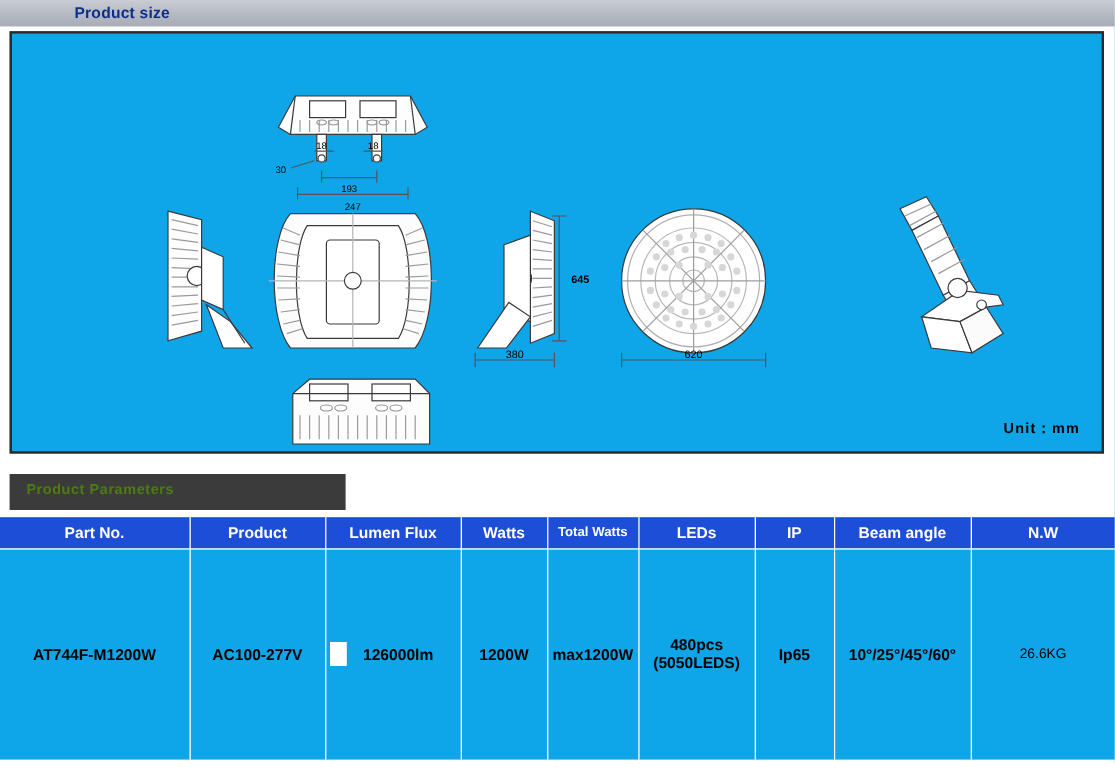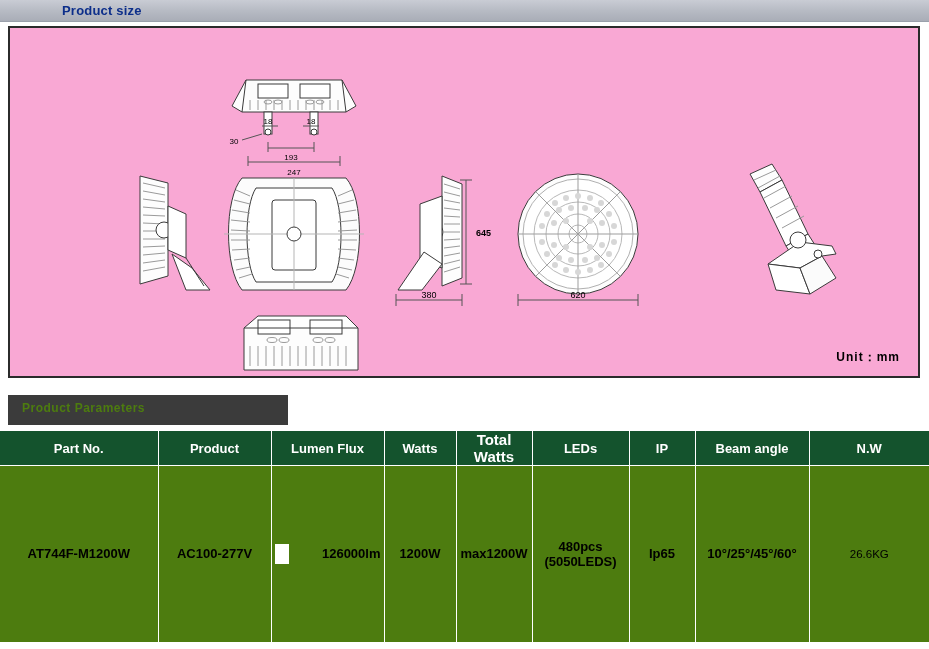--- a/index.html
+++ b/index.html
@@ -21,21 +21,21 @@
   .header-title {
     position:absolute; left:22px; top:3px;
     font-size: 13px; font-weight: bold; color:#0c2e8a;
     letter-spacing: 0.2px;
     padding-left: 40px;
   }
 
   
   .drawing-panel {
     position:absolute; left:8px; top:26px; width:912px; height:352px;
-    border: 2px solid #2b2b2b; background:#f9a8d4;
+    border: 2px solid #2b2b2b; background:#0ea5e9;
   }
   .unit-label {
     position:absolute; right:18px; bottom:10px;
     font-size: 12px; font-weight: bold; color:#000;
     letter-spacing:1px;
   }
   .svg-wrap { position:absolute; left:0; top:0; width:100%; height:100%; }
 
   
   .params-title-bar {
@@ -50,47 +50,47 @@
   
   .table-wrap {
     position:absolute; left:0; top:431px; width:929px; height:218px;
   }
   table.params {
     border-collapse: collapse;
     width:929px;
     table-layout: fixed;
   }
   table.params thead th {
-    background: #14532d;
+    background: #1d4ed8;
     color:#ffffff;
     font-size:13px;
     font-weight:bold;
     height:26px;
     border-right:1px solid #ffffff;
     border-bottom:1px solid #ffffff;
     text-align:center;
     vertical-align: middle;
     padding:0 2px;
   }
   table.params thead th:last-child { border-right:none; }
-  table.params thead th.small { font-size:15px; }
+  table.params thead th.small { font-size:11px; }
   table.params tbody td {
-    background:#4d7c0f;
+    background:#0ea5e9;
     color:#000000;
     font-size:13px;
     font-weight:bold;
     height:176px;
     border-right:1px solid #ffffff;
     text-align:center;
     vertical-align: middle;
     padding:0 3px;
   }
   table.params tbody td:last-child { border-right:none; }
   table.params tbody td.light { font-weight:normal; font-size:11.5px; }
-  .lumen-cell { display:flex; align-items:center; justify-content:space-between; gap:3px; }
+  .lumen-cell { display:flex; align-items:center; justify-content:flex-start; gap:14px; }
   .lumen-swatch {
     display:inline-block; width:14px; height:20px; background:#ffffff;
   }
   .leds-line2 { display:block; }
   .beam-cell { font-size:11.5px; letter-spacing:0px; }
 </style>
 </head>
 <body>
 
 <div class="header-bar">

